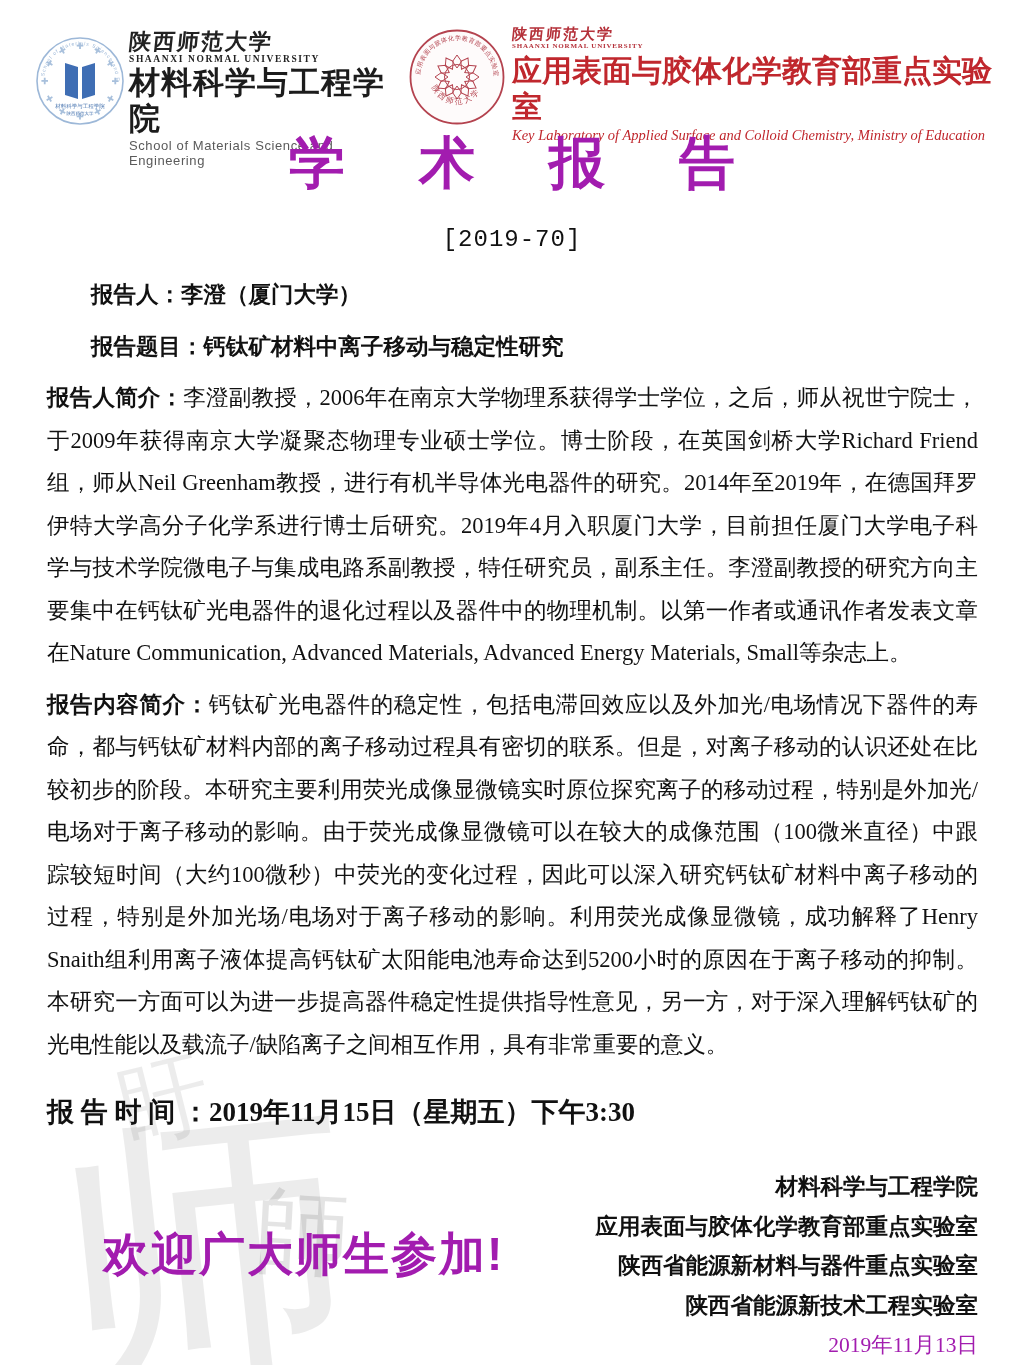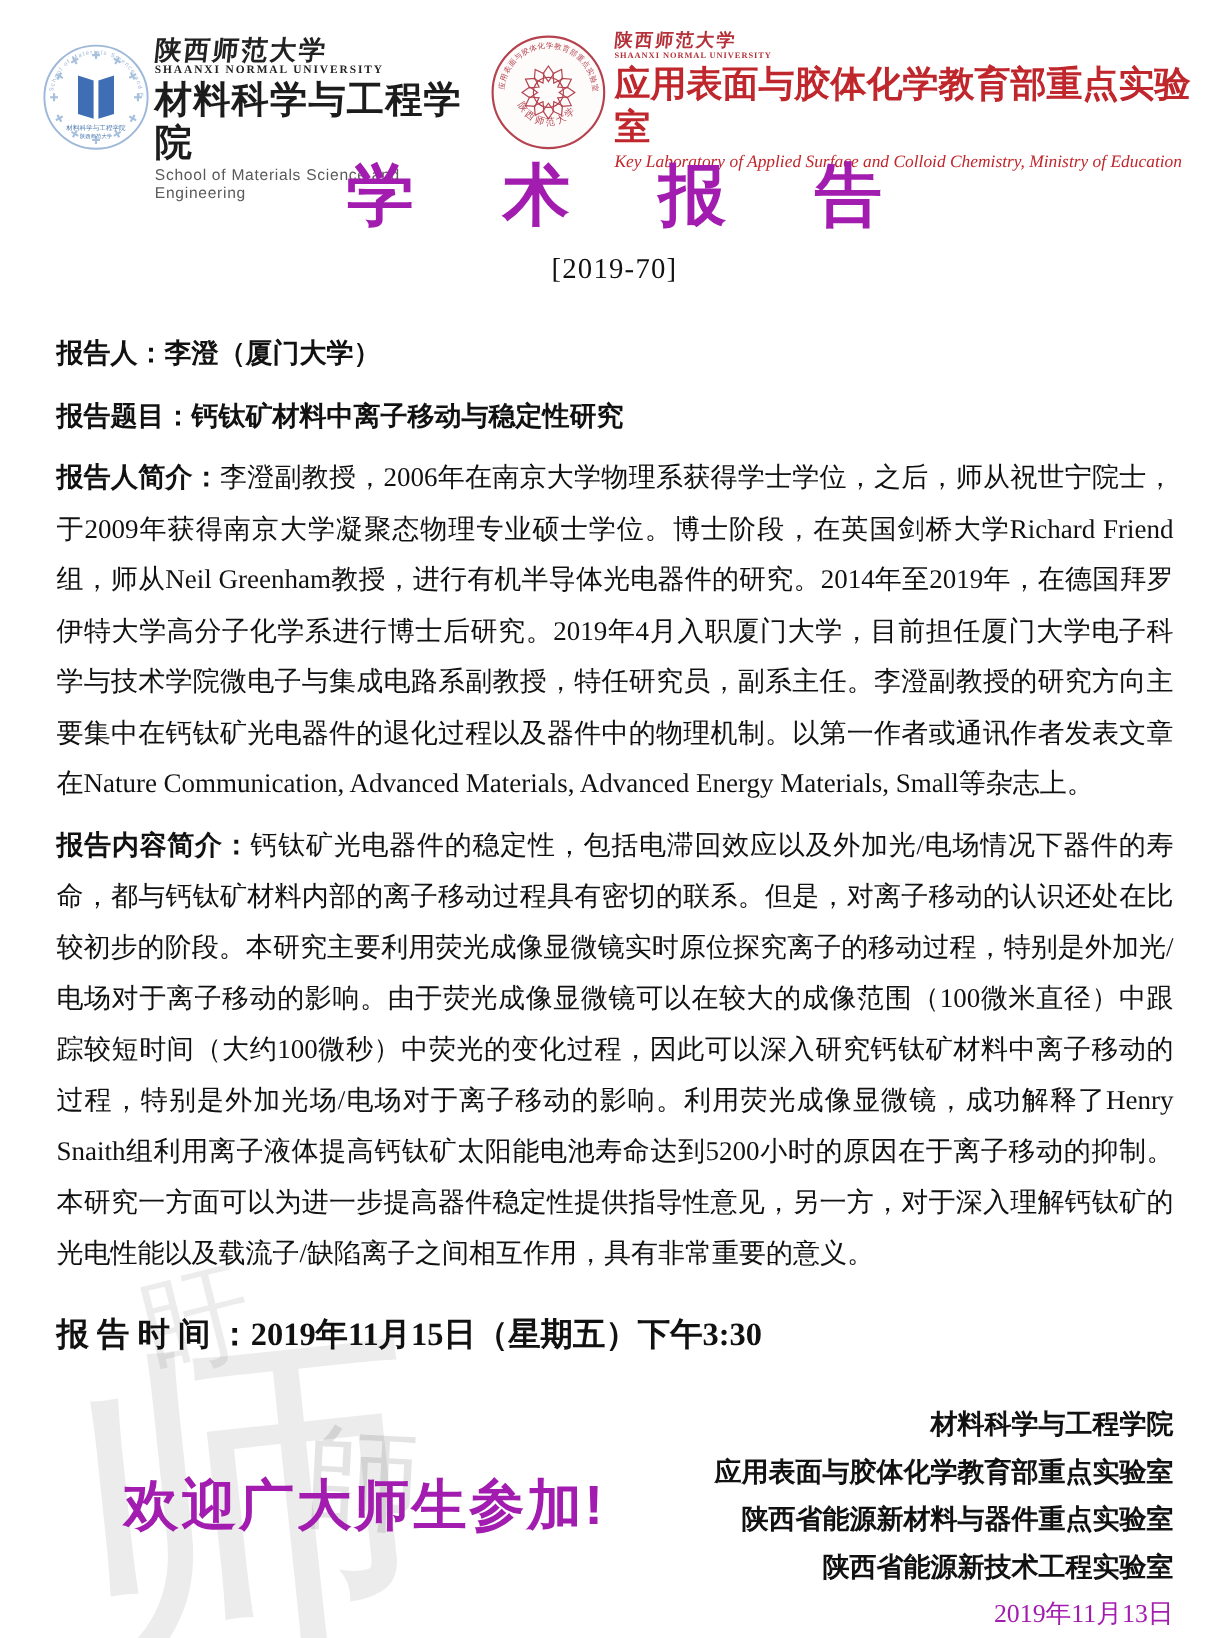--- a/index.html
+++ b/index.html
@@ -27,27 +27,27 @@
   .uni-en-r { font-size:7px; font-weight:bold; letter-spacing:0.8px; color:#b5313a; }
   .lab-cn { font-size:30px; font-weight:bold; color:#c0272d; letter-spacing:0px;
             font-family:"Liberation Sans","DejaVu Sans",sans-serif; line-height:36px; margin-top:3px;}
   .lab-en { font-size:14.5px; font-style:italic; color:#c0272d; margin-top:2px;
             font-family:"Liberation Serif","DejaVu Serif",serif; }
 
   
   .title-wrap { position:absolute; top:126px; left:0; width:100%; text-align:center; z-index:2; }
   .main-title { font-size:56px; font-weight:bold; letter-spacing:26px; word-spacing:8px;
                 text-indent:26px; color:#a21caf; }
-  .title-no   { font-size:24px; margin-top:10px; letter-spacing:1px;
-                font-family:Liberation Serif, serif; color:#111; }
+  .title-no   { font-size:24px; margin-top:24px; letter-spacing:1px;
+                font-family:Liberation Mono, monospace; color:#111; }
 
   
   .doc { position:absolute; left:47px; top:274px; width:931px; z-index:2; }
   .doc p { font-size:22.5px; line-height:42.5px; text-align:justify; }
-  .doc p.head-line { font-weight:bold; }
+  .doc p.head-line { font-weight:bold;margin-left:44px; }
   .doc p + p { margin-top:9px; }
   .doc b { font-weight:bold; }
 
   .sched { margin-top:22px; }
   .sched p { font-size:27px; font-weight:bold; line-height:48px; text-align:left; }
 
   
   .welcome { position:absolute; left:103px; top:1224px; z-index:2;
              font-family:"Liberation Sans","DejaVu Sans",sans-serif;
              font-size:46px; font-weight:bold; letter-spacing:2px; color:#a21caf; }

